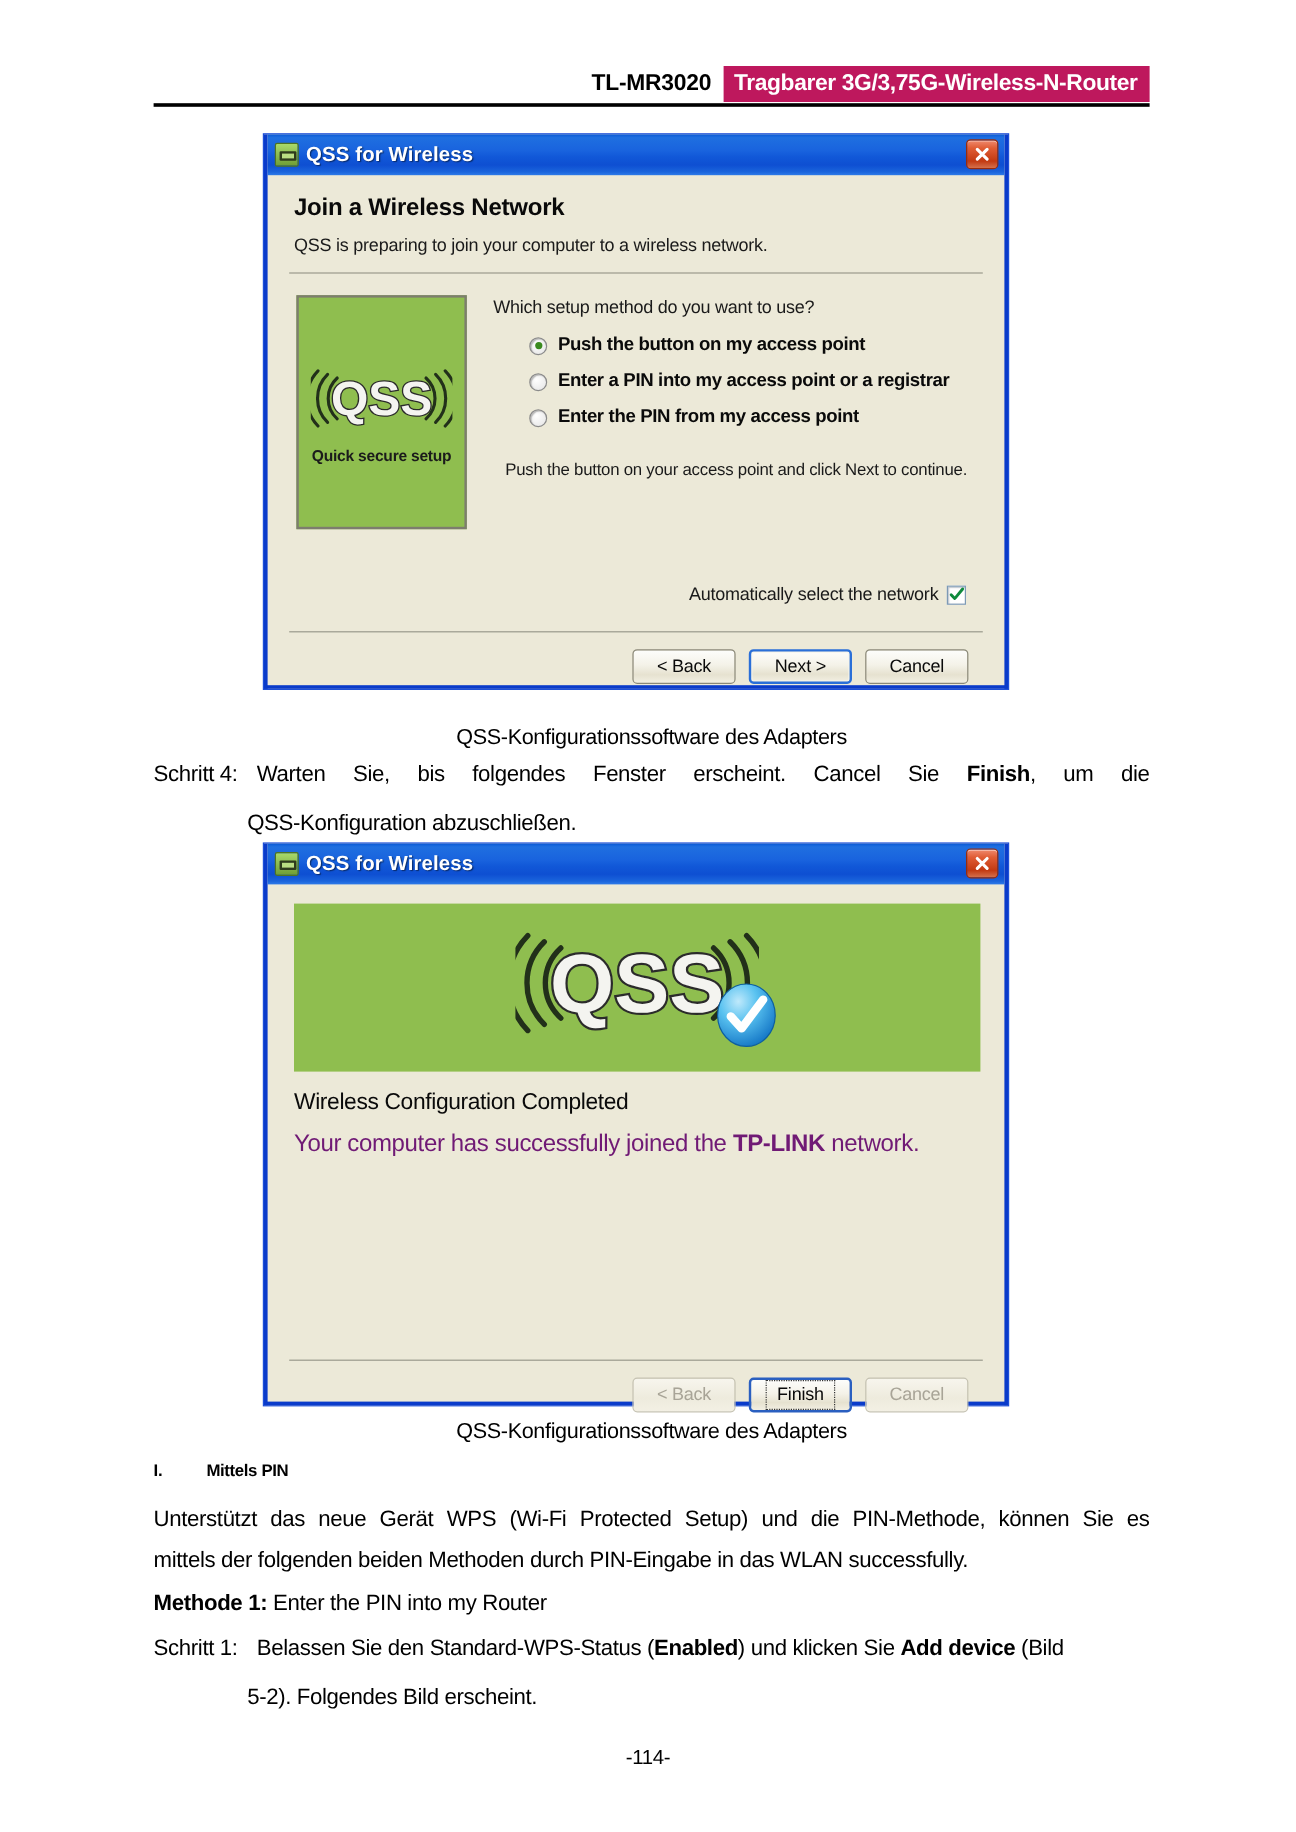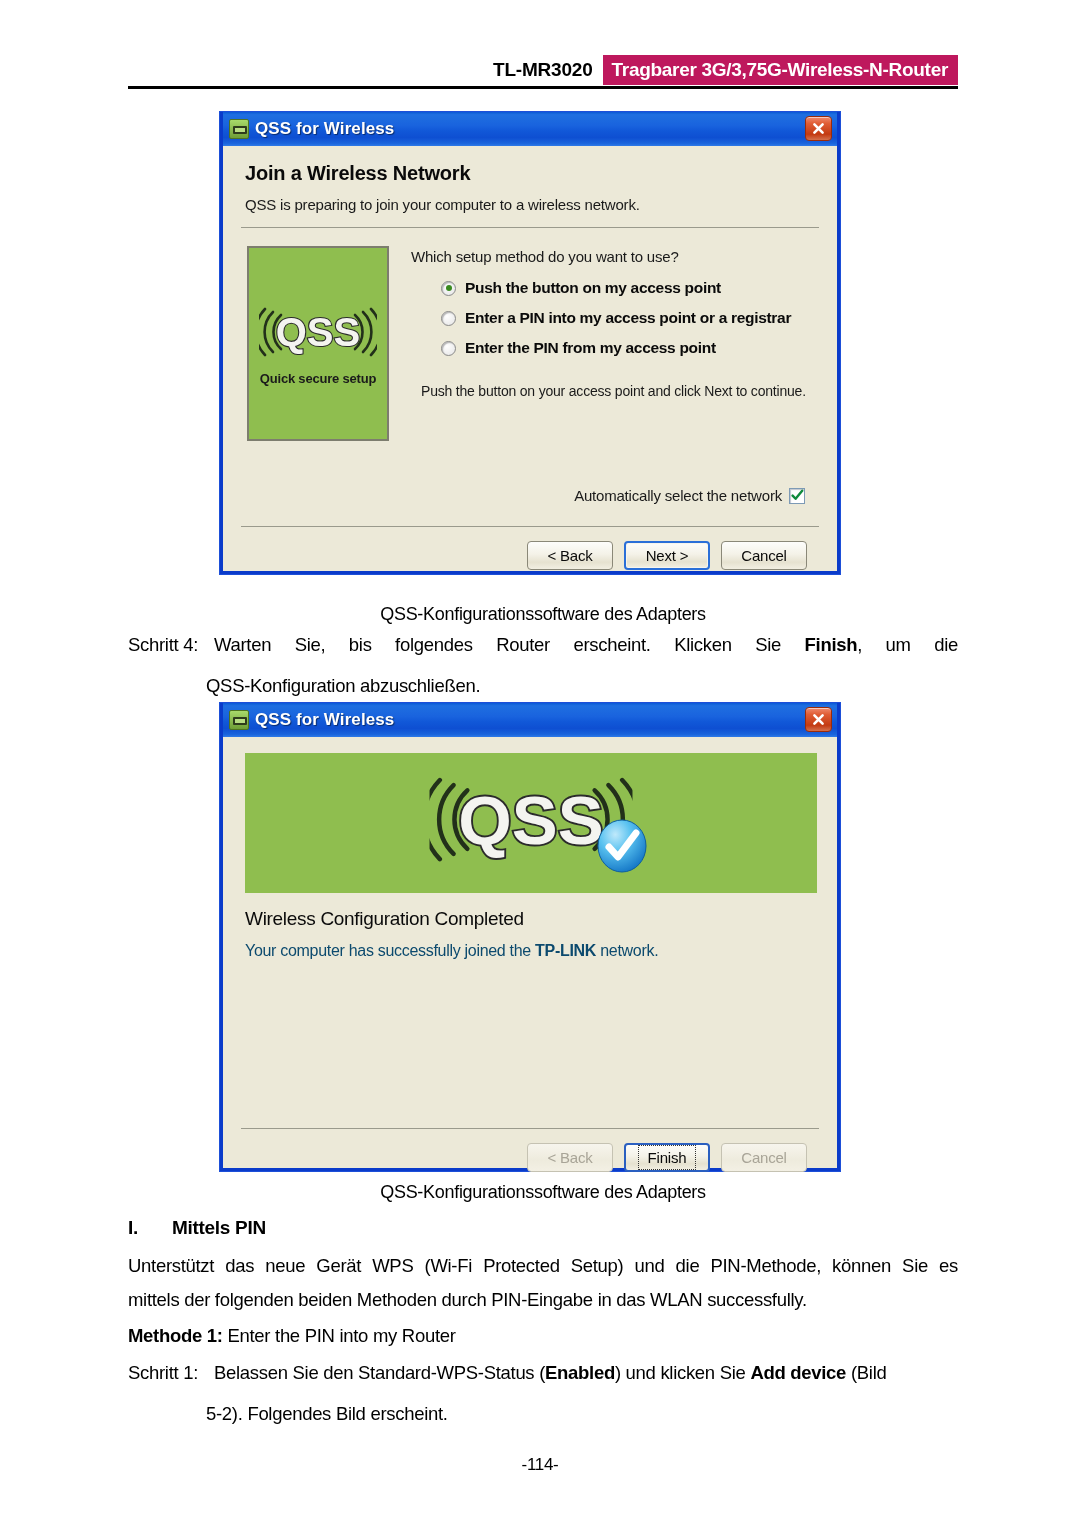--- a/index.html
+++ b/index.html
@@ -294,22 +294,22 @@
     width: 54px; height: 54px;
   }
   .d2-heading {
     font-size: 19px;
     font-weight: normal;
     color: #0a0a0a;
     padding: 15px 0 0 22px;
     letter-spacing: -0.3px;
   }
   .d2-sub {
-    font-size: 16px;
-    color: #0c4a6e;
+    font-size: 20px;
+    color: #701a75;
     padding: 12px 0 0 22px;
     letter-spacing: -0.3px;
   }
   .d2-sub b { font-weight: bold; }
 
   
   .caption {
     position: absolute;
     left: 128px; right: 122px;
     text-align: center;
@@ -330,21 +330,21 @@
     vertical-align: top;
   }
   .justified {
     text-align: justify;
     text-align-last: justify;
   }
   .indent { padding-left: 78px; }
   .h-list {
     position: absolute;
     left: 128px;
-    font-size: 19px;
+    font-size: 14px;
     font-weight: bold;
     letter-spacing: -0.3px;
   }
   .h-list .num { display: inline-block; width: 44px; }
   .pagenum {
     position: absolute;
     left: 0; right: 0;
     text-align: center;
     font-size: 17px;
     letter-spacing: -0.3px;
@@ -433,21 +433,21 @@
     </div>
   </div>
 </div>
 
 <div class="caption" style="top:604px;">QSS-Konfigurationssoftware des Adapters</div>
 
 <div class="para" style="top:636px;">
   <div style="display:flex;">
     <span class="lbl">Schritt 4:</span>
     <span class="justified" style="flex:1 1 auto;">
-      <span>Warten Sie, bis folgendes Router erscheint. Klicken Sie </span><b>Finish</b><span>, um die</span>
+      <span>Warten Sie, bis folgendes Fenster erscheint. Cancel Sie </span><b>Finish</b><span>, um die</span>
     </span>
   </div>
   <div class="indent" style="margin-top:22px;">QSS-Konfiguration abzuschließen.</div>
 </div>
 
 <div class="xp-dialog" style="left:220px; top:703px; width:620px; height:468px;">
   <div class="xp-titlebar">
     <span class="xp-icon"></span>
     <span class="xp-title">QSS for Wireless</span>
     <span class="xp-close">

